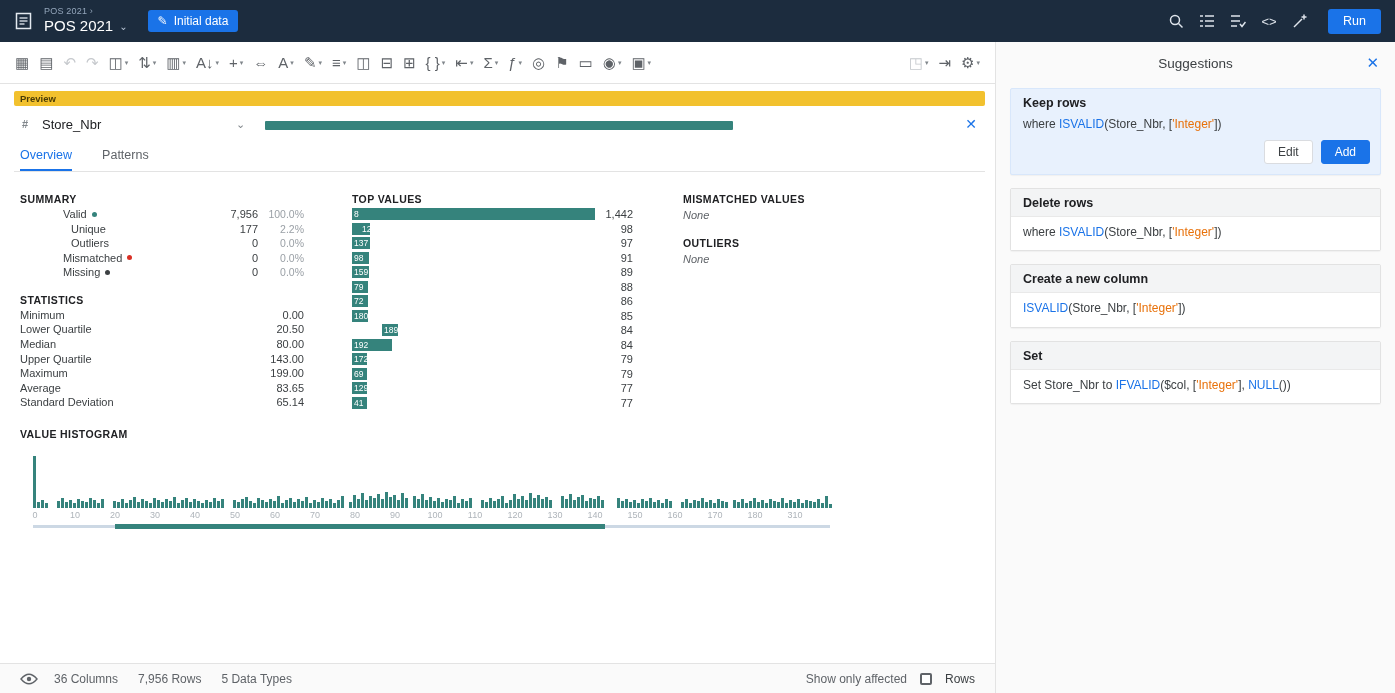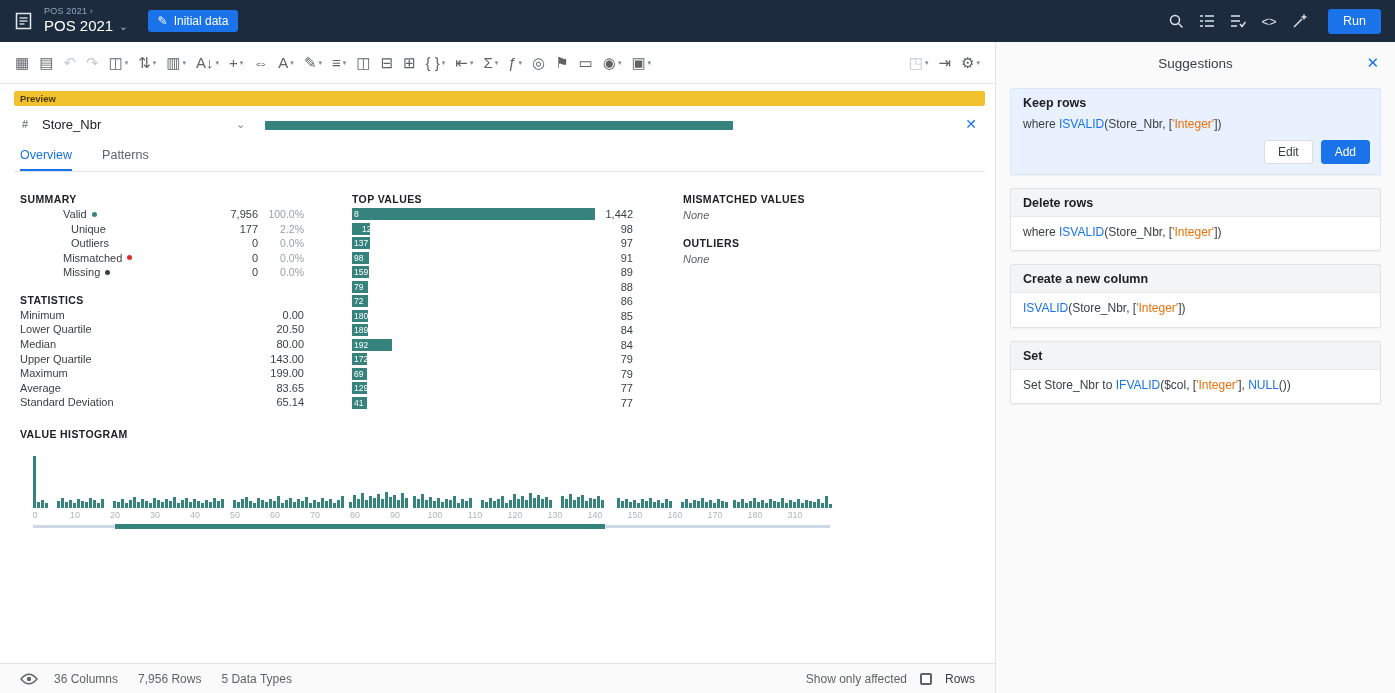--- a/index.html
+++ b/index.html
@@ -426,21 +426,21 @@
           </div>
           <div class="tvrow">
             <div class="tvbar" style="width: 16px;">72</div>
             <div class="tvcount">86</div>
           </div>
           <div class="tvrow">
             <div class="tvbar" style="width: 16px;">180</div>
             <div class="tvcount">85</div>
           </div>
           <div class="tvrow">
-            <div class="tvbar" style="width: 16px;">189</div>
+            <div class="tvbar" style="width: 16px; margin-left: 30px;">189</div>
             <div class="tvcount">84</div>
           </div>
           <div class="tvrow">
             <div class="tvbar" style="width: 40px;">192</div>
             <div class="tvcount">84</div>
           </div>
           <div class="tvrow">
             <div class="tvbar" style="width: 15px;">172</div>
             <div class="tvcount">79</div>
           </div>

